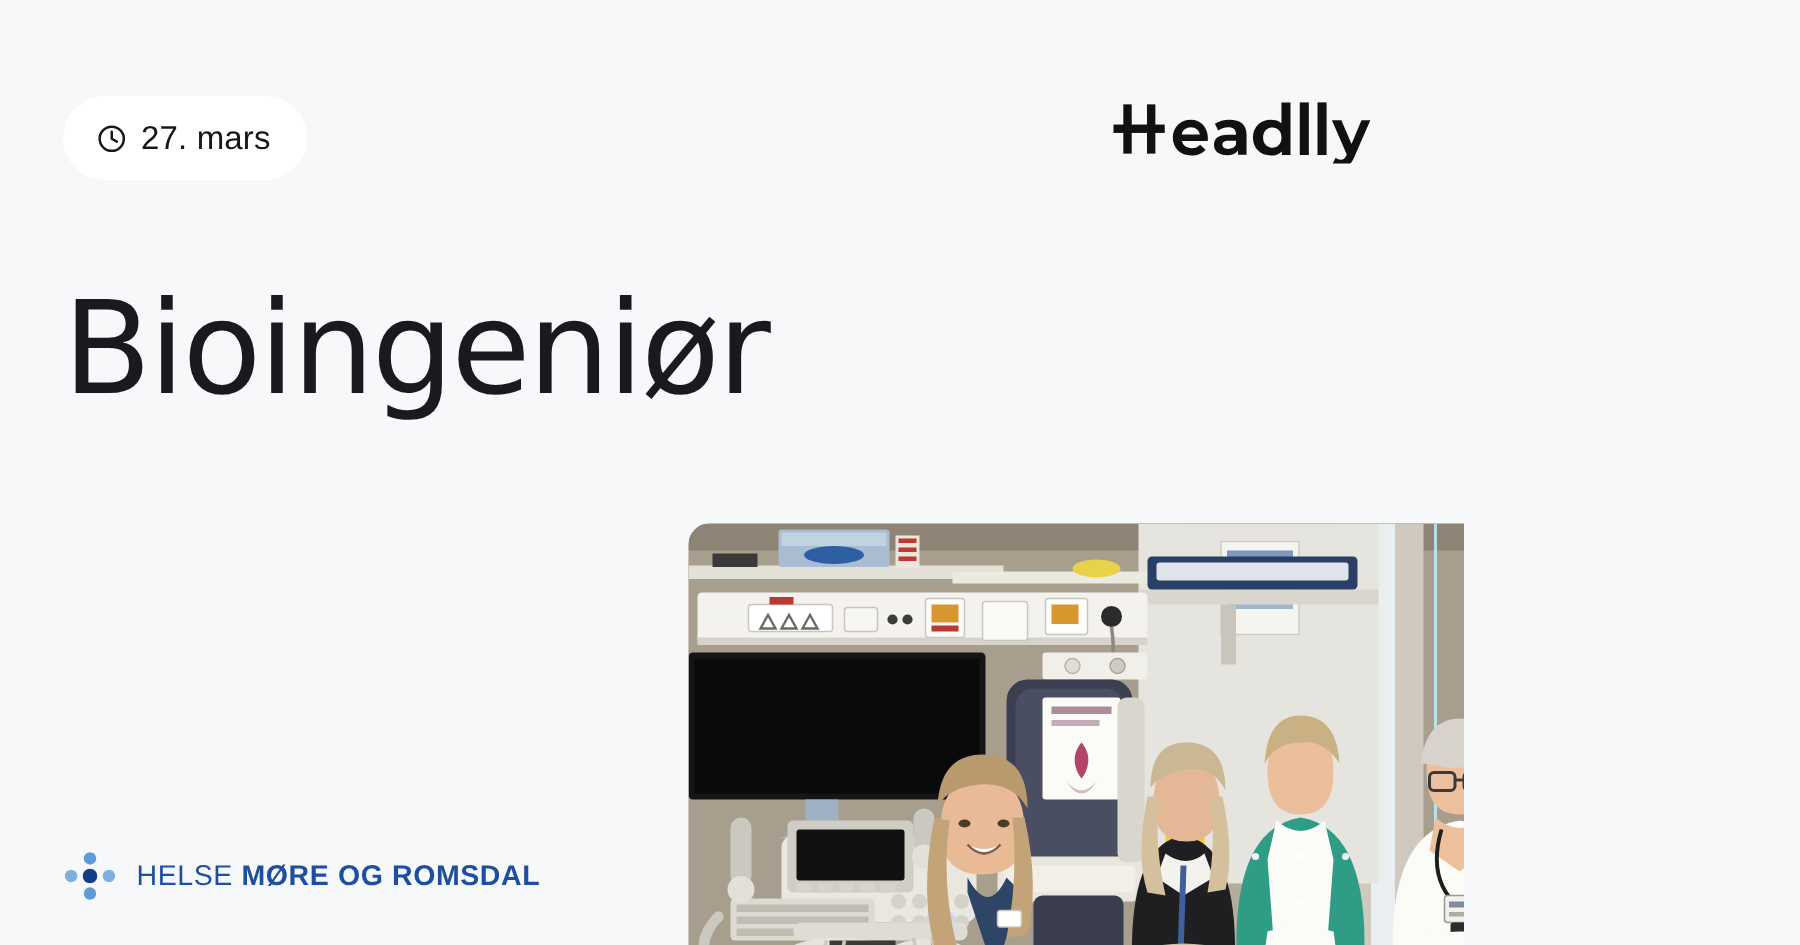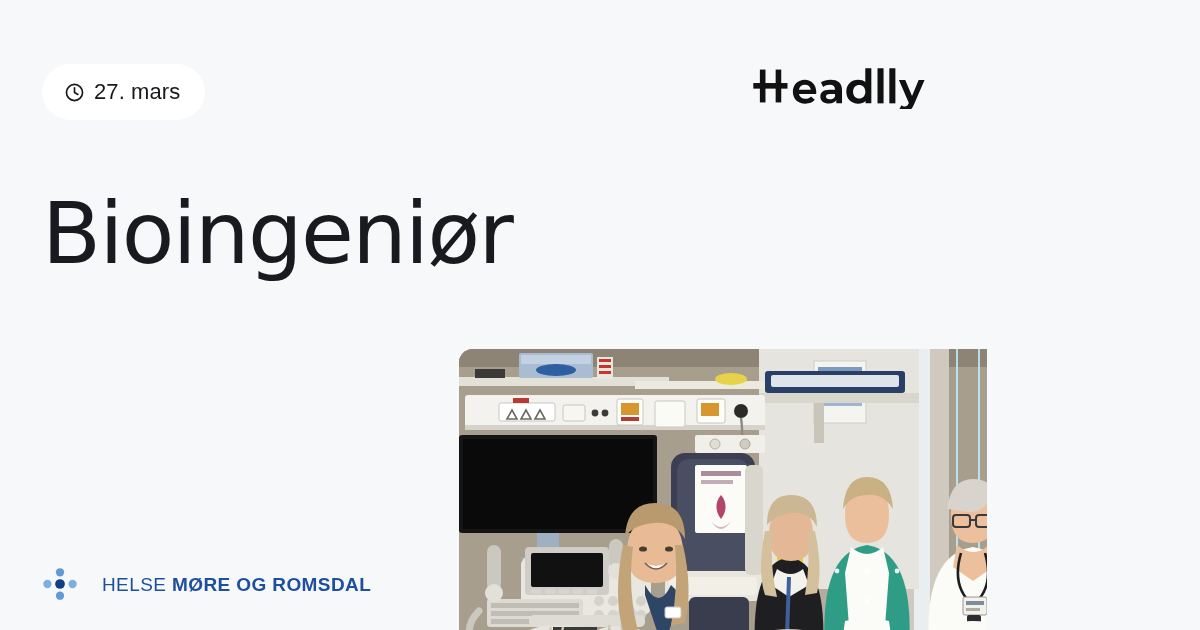--- a/index.html
+++ b/index.html
@@ -15,21 +15,20 @@
     font-family: "Liberation Sans", sans-serif;
     -webkit-font-smoothing: antialiased;
   }
 
   .canvas {
     position: relative;
     width: 976px;
     height: 630px;
     background: #f7f8fa;
     overflow: hidden;
-    padding-left: 11px;
   }
 
   
   .date-badge {
     position: absolute;
     left: 42px;
     top: 64px;
     height: 56px;
     display: flex;
     align-items: center;
@@ -78,21 +77,21 @@
     font-family: "DejaVu Sans", sans-serif;
   }
 
   
   .publisher-logo {
     position: absolute;
     left: 42px;
     bottom: 28px;
     display: flex;
     align-items: center;
-    gap: 24px;
+    gap: 13px;
   }
   .dot-mark { width: 36px; height: 36px; display: block; flex: 0 0 auto; }
   .publisher-name {
     font-size: 19px;
     line-height: 1;
     color: #1d4f9e;
     letter-spacing: .4px;
     white-space: nowrap;
     font-family: "Liberation Sans", sans-serif;
   }

